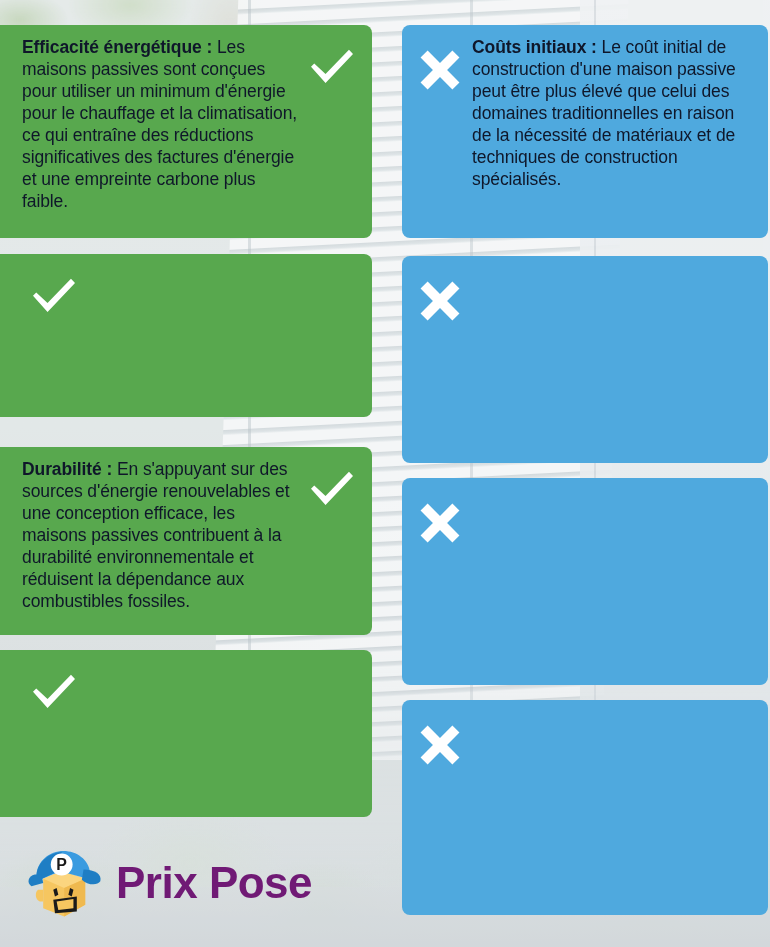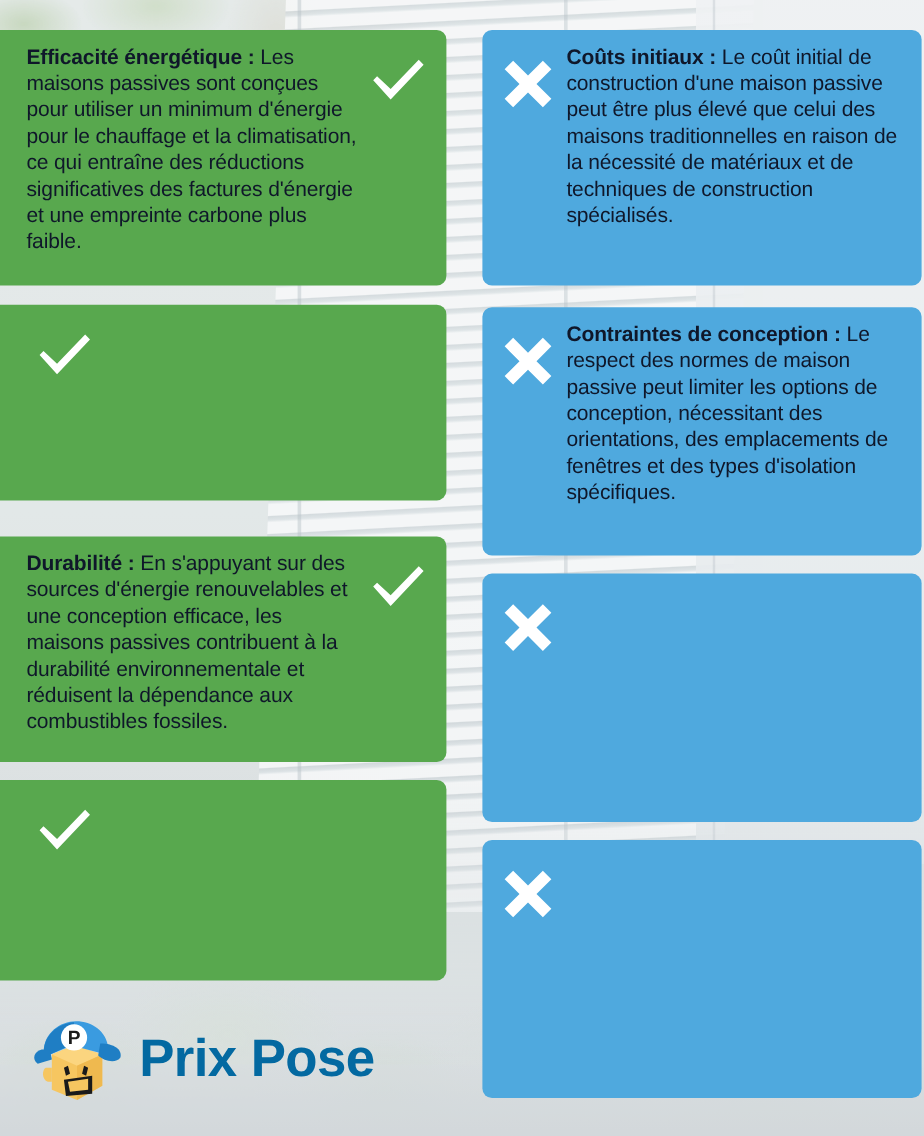--- a/index.html
+++ b/index.html
@@ -177,21 +177,21 @@
     left: 18px;
     bottom: 22px;
     display: flex;
     align-items: center;
     gap: 14px;
   }
   .logo-mark { width: 84px; height: 84px; display: block; }
   .logo-text {
     font-size: 44px;
     font-weight: bold;
-    color: #0369a1;
+    color: #701a75;
     letter-spacing: -.5px;
     line-height: 1;
     text-align: right;
   }
 </style>
 </head>
 <body>
 
 <div id="page">
 
@@ -256,36 +256,31 @@
   <div class="col col-cons">
 
     <div class="card card-con" style="top:25px; height:213px;">
       <div class="icon-wrap icon-cross">
         <svg viewBox="0 0 52 52" width="46" height="46" aria-hidden="true">
           <path d="M12 4 L26 18 L40 4 L48 12 L34 26 L48 40 L40 48 L26 34 L12 48 L4 40 L18 26 L4 12 Z" fill="#ffffff"></path>
         </svg>
       </div>
       <div class="card-body">
         <div class="card-text">
-          <span class="card-title">Coûts initiaux :</span><span> Le coût initial de construction d'une maison passive peut être plus élevé que celui des maisons traditionnelles en raison de la nécessité de matériaux et de techniques de construction spécialisés.</span>
+          <span class="card-title">Coûts initiaux :</span><span> Le coût initial de construction d'une maison passive peut être plus élevé que celui des domaines traditionnelles en raison de la nécessité de matériaux et de techniques de construction spécialisés.</span>
         </div>
       </div>
     </div>
 
     <div class="card card-con" style="top:256px; height:207px;">
       <div class="icon-wrap icon-cross">
         <svg viewBox="0 0 52 52" width="46" height="46" aria-hidden="true">
           <path d="M12 4 L26 18 L40 4 L48 12 L34 26 L48 40 L40 48 L26 34 L12 48 L4 40 L18 26 L4 12 Z" fill="#ffffff"></path>
         </svg>
       </div>
-      <div class="card-body">
-        <div class="card-text">
-          <span class="card-title">Contraintes de conception :</span><span> Le respect des normes de maison passive peut limiter les options de conception, nécessitant des orientations, des emplacements de fenêtres et des types d'isolation spécifiques.</span>
-        </div>
-      </div>
     </div>
 
     <div class="card card-con" style="top:478px; height:207px;">
       <div class="icon-wrap icon-cross">
         <svg viewBox="0 0 52 52" width="46" height="46" aria-hidden="true">
           <path d="M12 4 L26 18 L40 4 L48 12 L34 26 L48 40 L40 48 L26 34 L12 48 L4 40 L18 26 L4 12 Z" fill="#ffffff"></path>
         </svg>
       </div>
     </div>
 

